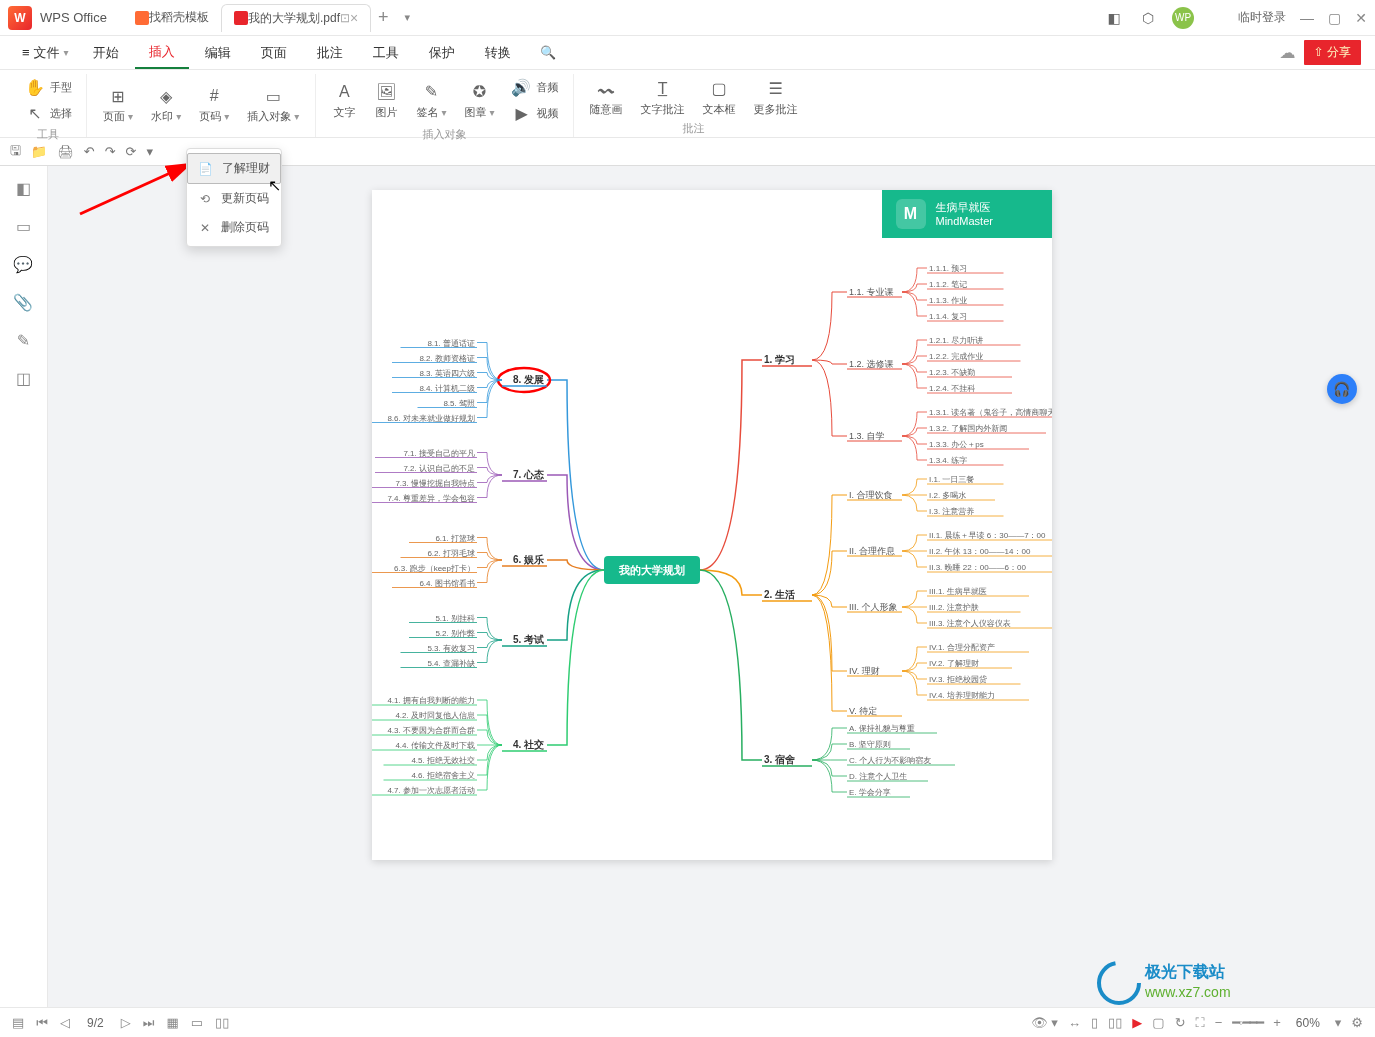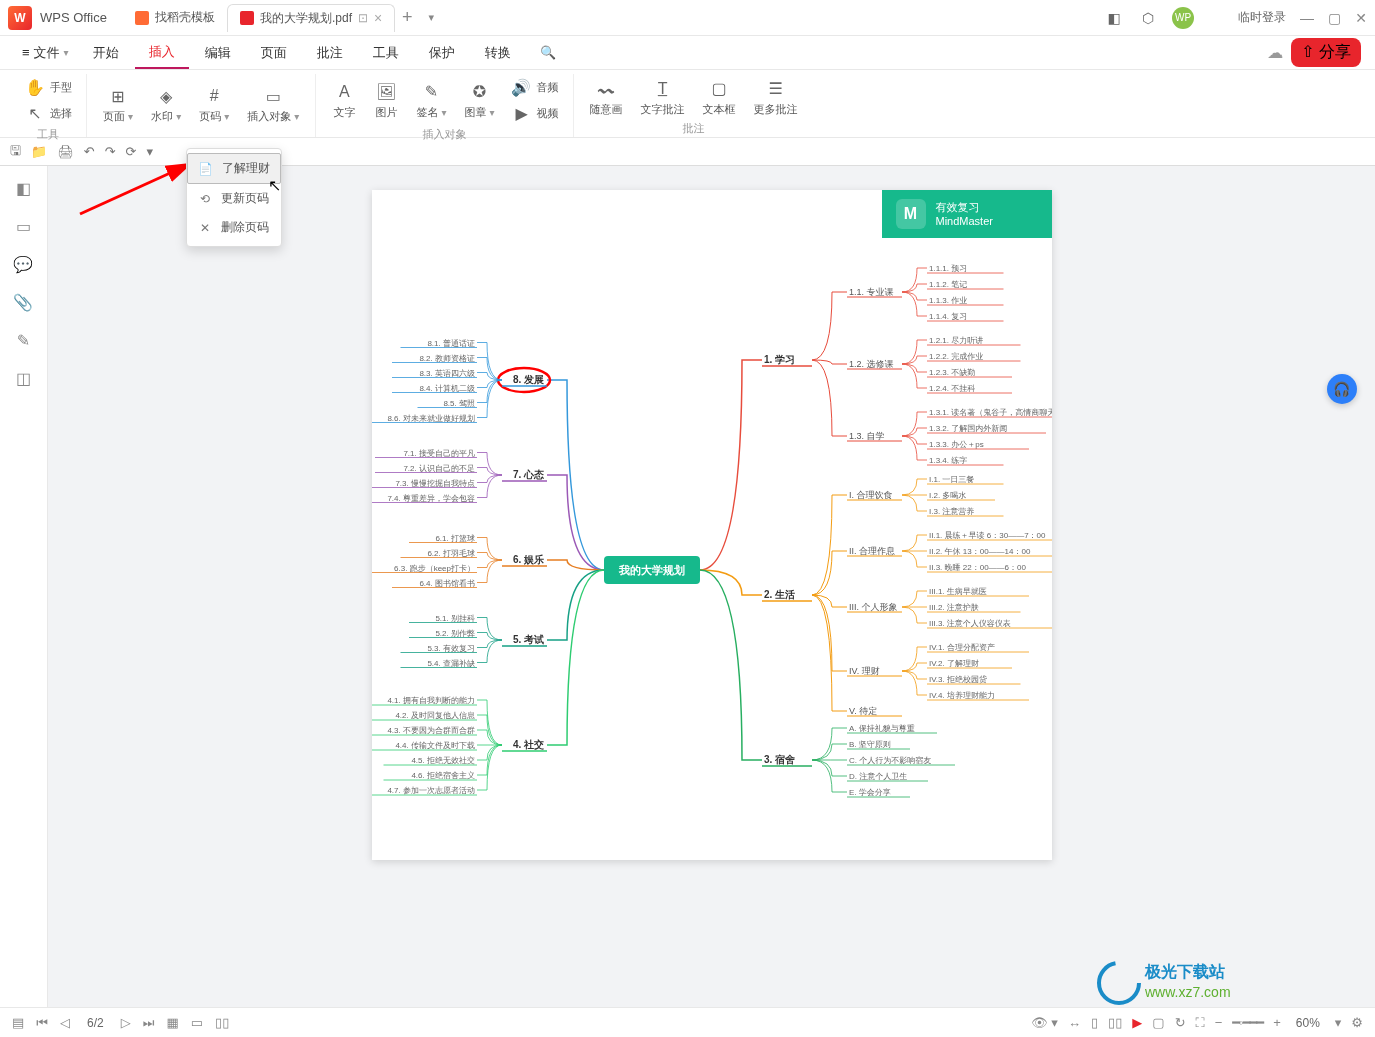--- a/index.html
+++ b/index.html
@@ -1,38 +1,38 @@
 <!DOCTYPE html>
 <html><head>
 <meta charset="utf-8">
 <style>
 *{box-sizing:border-box;margin:0;padding:0;font-family:"Microsoft YaHei",Arial,sans-serif;}
 body{background:#fff;width:1375px;height:1037px;overflow:hidden;position:relative;}
 .titlebar{height:36px;display:flex;align-items:center;background:#fff;border-bottom:1px solid #e8e8e8;padding:0 8px;}
 .app-logo{width:24px;height:24px;background:linear-gradient(135deg,#ff6b35,#e8252c);border-radius:4px;margin-right:8px;display:flex;align-items:center;justify-content:center;color:#fff;font-weight:bold;font-size:12px;}
 .app-name{font-size:13px;color:#555;margin-right:16px;}
-.tab{display:flex;align-items:center;padding:0 12px;height:28px;border-radius:6px 6px 0 0;font-size:12px;color:#555;cursor:pointer;gap:6px;}
+.tab{display:flex;align-items:center;padding:0 12px;height:28px;border-radius:6px 6px 0 0;font-size:12px;color:#555;cursor:pointer;gap:0;}
 .tab.active{background:#fff;border:1px solid #ddd;border-bottom:none;padding-left:12px;}
 .tab-icon{width:14px;height:14px;border-radius:2px;}
 .tab-icon.orange{background:#ff6b35;}
 .tab-icon.red{background:#e8252c;}
 .tab-close{color:#aaa;font-size:14px;}
 .add-tab{width:24px;text-align:center;color:#888;font-size:18px;cursor:pointer;}
 .titlebar-right{margin-left:auto;display:flex;align-items:center;gap:14px;}
 .tb-icon{width:20px;height:20px;display:flex;align-items:center;justify-content:center;color:#666;font-size:14px;cursor:pointer;}
 .avatar{width:22px;height:22px;border-radius:50%;background:#8bc34a;color:#fff;font-size:10px;display:flex;align-items:center;justify-content:center;}
 .login-txt{font-size:12px;color:#666;padding-left:30px;}
 .win-btn{font-size:14px;color:#888;cursor:pointer;}
 .menubar{height:34px;display:flex;align-items:center;padding:0 14px;gap:2px;border-bottom:1px solid #e8e8e8;}
 .file-menu{display:flex;align-items:center;gap:4px;font-size:13px;color:#333;padding:0 8px;}
 .menu-item{padding:0 14px;font-size:13px;color:#333;cursor:pointer;height:100%;display:flex;align-items:center;}
-.menu-item.active{color:#e8252c;border-bottom:2px solid #be185d;}
+.menu-item.active{color:#e8252c;border-bottom:2px solid #15803d;}
 .menubar-right{margin-left:auto;display:flex;align-items:center;gap:8px;}
 .cloud-icon{color:#999;font-size:16px;}
-.share-btn{background:#e8252c;color:#000000;font-size:16px;padding:4px 10px;border-radius:8px;cursor:pointer;}
+.share-btn{background:#e8252c;color:#fef9c3;font-size:12px;padding:4px 10px;border-radius:1px;cursor:pointer;}
 .ribbon{height:68px;display:flex;align-items:stretch;border-bottom:1px solid #e8e8e8;padding:4px 10px 0;}
 .ribbon-group{display:flex;flex-direction:column;padding:0 8px;border-right:1px solid #eee;}
 .ribbon-row{display:flex;gap:2px;flex:1;}
 .ribbon-btn{display:flex;flex-direction:column;align-items:center;justify-content:center;padding:0 8px;font-size:11px;color:#555;cursor:pointer;gap:2px;min-width:40px;}
 .ribbon-btn-h{display:flex;align-items:center;gap:4px;font-size:11px;color:#555;padding:2px 6px;cursor:pointer;}
 .ribbon-icon{width:22px;height:22px;display:flex;align-items:center;justify-content:center;color:#666;font-size:16px;}
 .ribbon-group-label{text-align:center;font-size:11px;color:#999;padding:1px 0;}
 .dd-arrow{font-size:10px;color:#999;}
 .quickbar{height:28px;display:flex;align-items:center;padding:0 10px;gap:10px;border-bottom:1px solid #ddd;background:#fff;}
 .qb-icon{color:#777;font-size:13px;cursor:pointer;}
@@ -244,21 +244,21 @@
     <div class="ls-icon">💬</div>
     <div class="ls-icon">📎</div>
     <div class="ls-icon">✎</div>
     <div class="ls-icon">◫</div>
   </div>
   <div class="workspace">
     <div class="pdf-page">
       <div class="mindmap-badge">
         <div class="mm-logo">M</div>
         <div class="mm-txt">
-            <div>有效复习</div>
+            <div>生病早就医</div>
             <div>MindMaster</div>
           </div>
       </div>
       <svg class="mindmap-svg" id="mmsvg">
           <rect x="232" y="366" width="96" height="28" rx="4" fill="#16b98c"></rect>
           <text x="280" y="384" text-anchor="middle" font-size="11" fill="#fff" font-weight="bold">我的大学规划</text>
           <path d="M328 380 Q 370 380 370 170 L 390 170" stroke="#e74c3c" fill="none" stroke-width="1.5"></path>
           <text x="392" y="173" font-size="10" fill="#333" font-weight="bold">1. 学习</text>
           <line x1="390" y1="176" x2="440" y2="176" stroke="#e74c3c" stroke-width="1.5"></line>
           <path d="M440 170 Q 460 170 460 102 L 475 102" stroke="#e74c3c" fill="none" stroke-width="1"></path>
@@ -475,21 +475,21 @@
         </svg>
     </div>
     <div class="float-btn">🎧</div>
   </div>
 </div>
 
 <div class="statusbar">
   <span class="sb-icon">▤</span>
   <span class="sb-icon">⏮</span>
   <span class="sb-icon">◁</span>
-  <span class="sb-page">6/2</span>
+  <span class="sb-page">9/2</span>
   <span class="sb-icon">▷</span>
   <span class="sb-icon">⏭</span>
   <span class="sb-icon">▦</span>
   <span class="sb-icon">▭</span>
   <span class="sb-icon">▯▯</span>
   <div class="sb-right">
     <span class="sb-icon">👁 ▾</span>
     <span class="sb-icon">↔</span>
     <span class="sb-icon">▯</span>
     <span class="sb-icon">▯▯</span>

